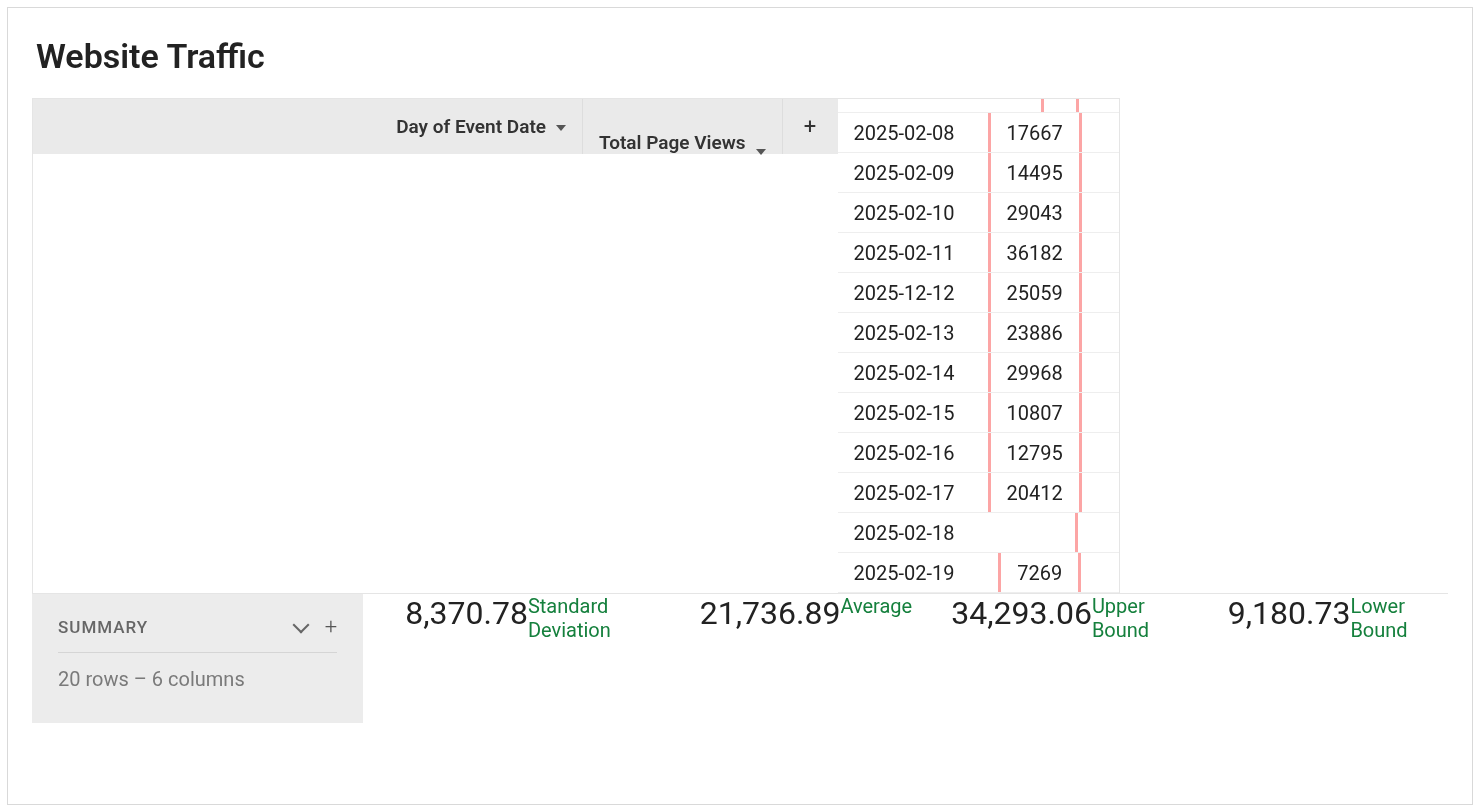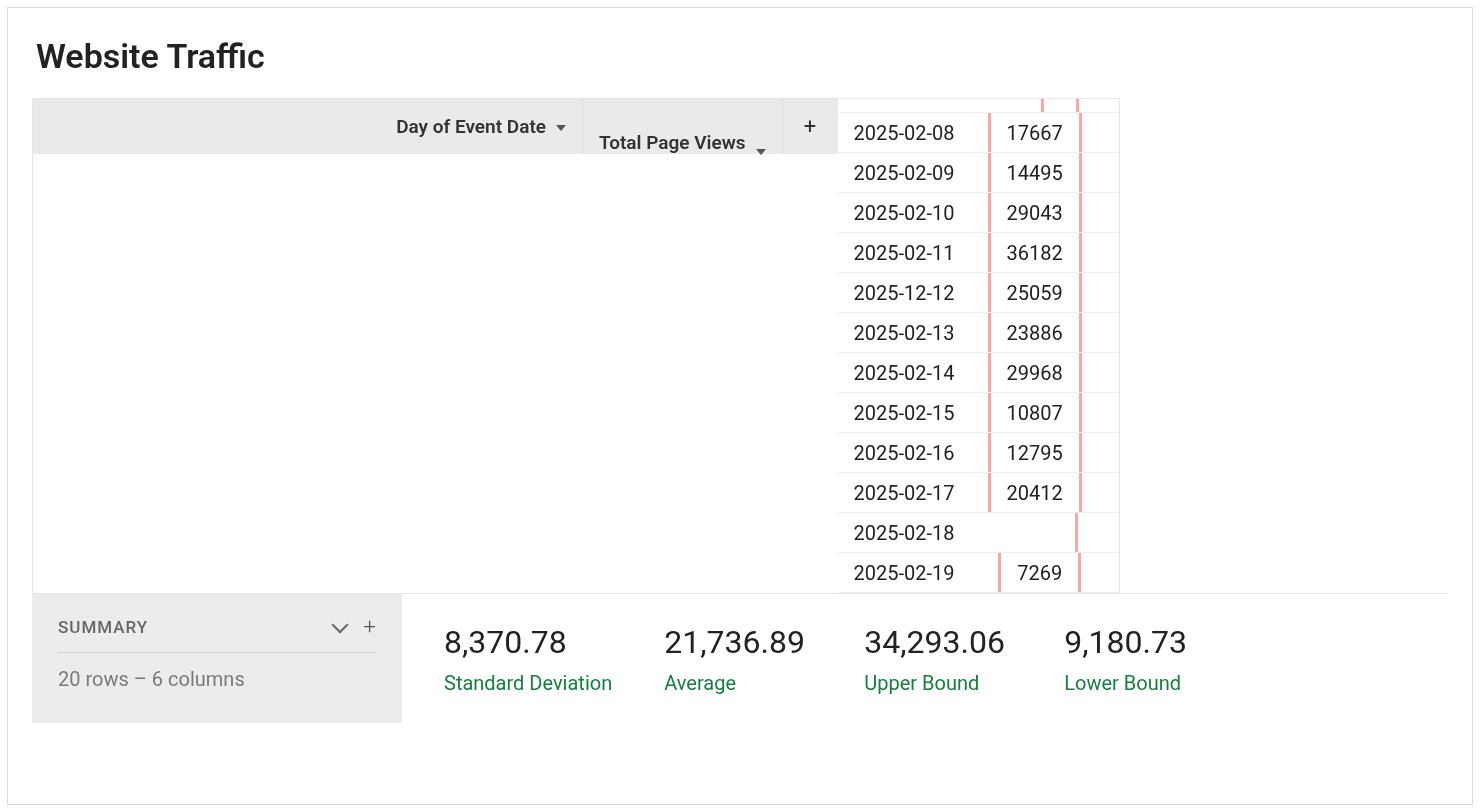--- a/index.html
+++ b/index.html
@@ -164,21 +164,21 @@
       color: #555;
       font-weight: 300;
       line-height: 1;
     }
     .summary-meta {
       font-size: 20px;
       color: #7a7a7a;
     }
     .stat {
       display: flex;
-      flex-direction: column;
+      flex-direction: row;
       justify-content: center;
       padding: 0 10px 0 42px;
       min-width: 200px;
     }
     .stat-value {
       font-size: 32px;
       font-weight: 400;
       color: #222;
       margin-bottom: 10px;
     }

